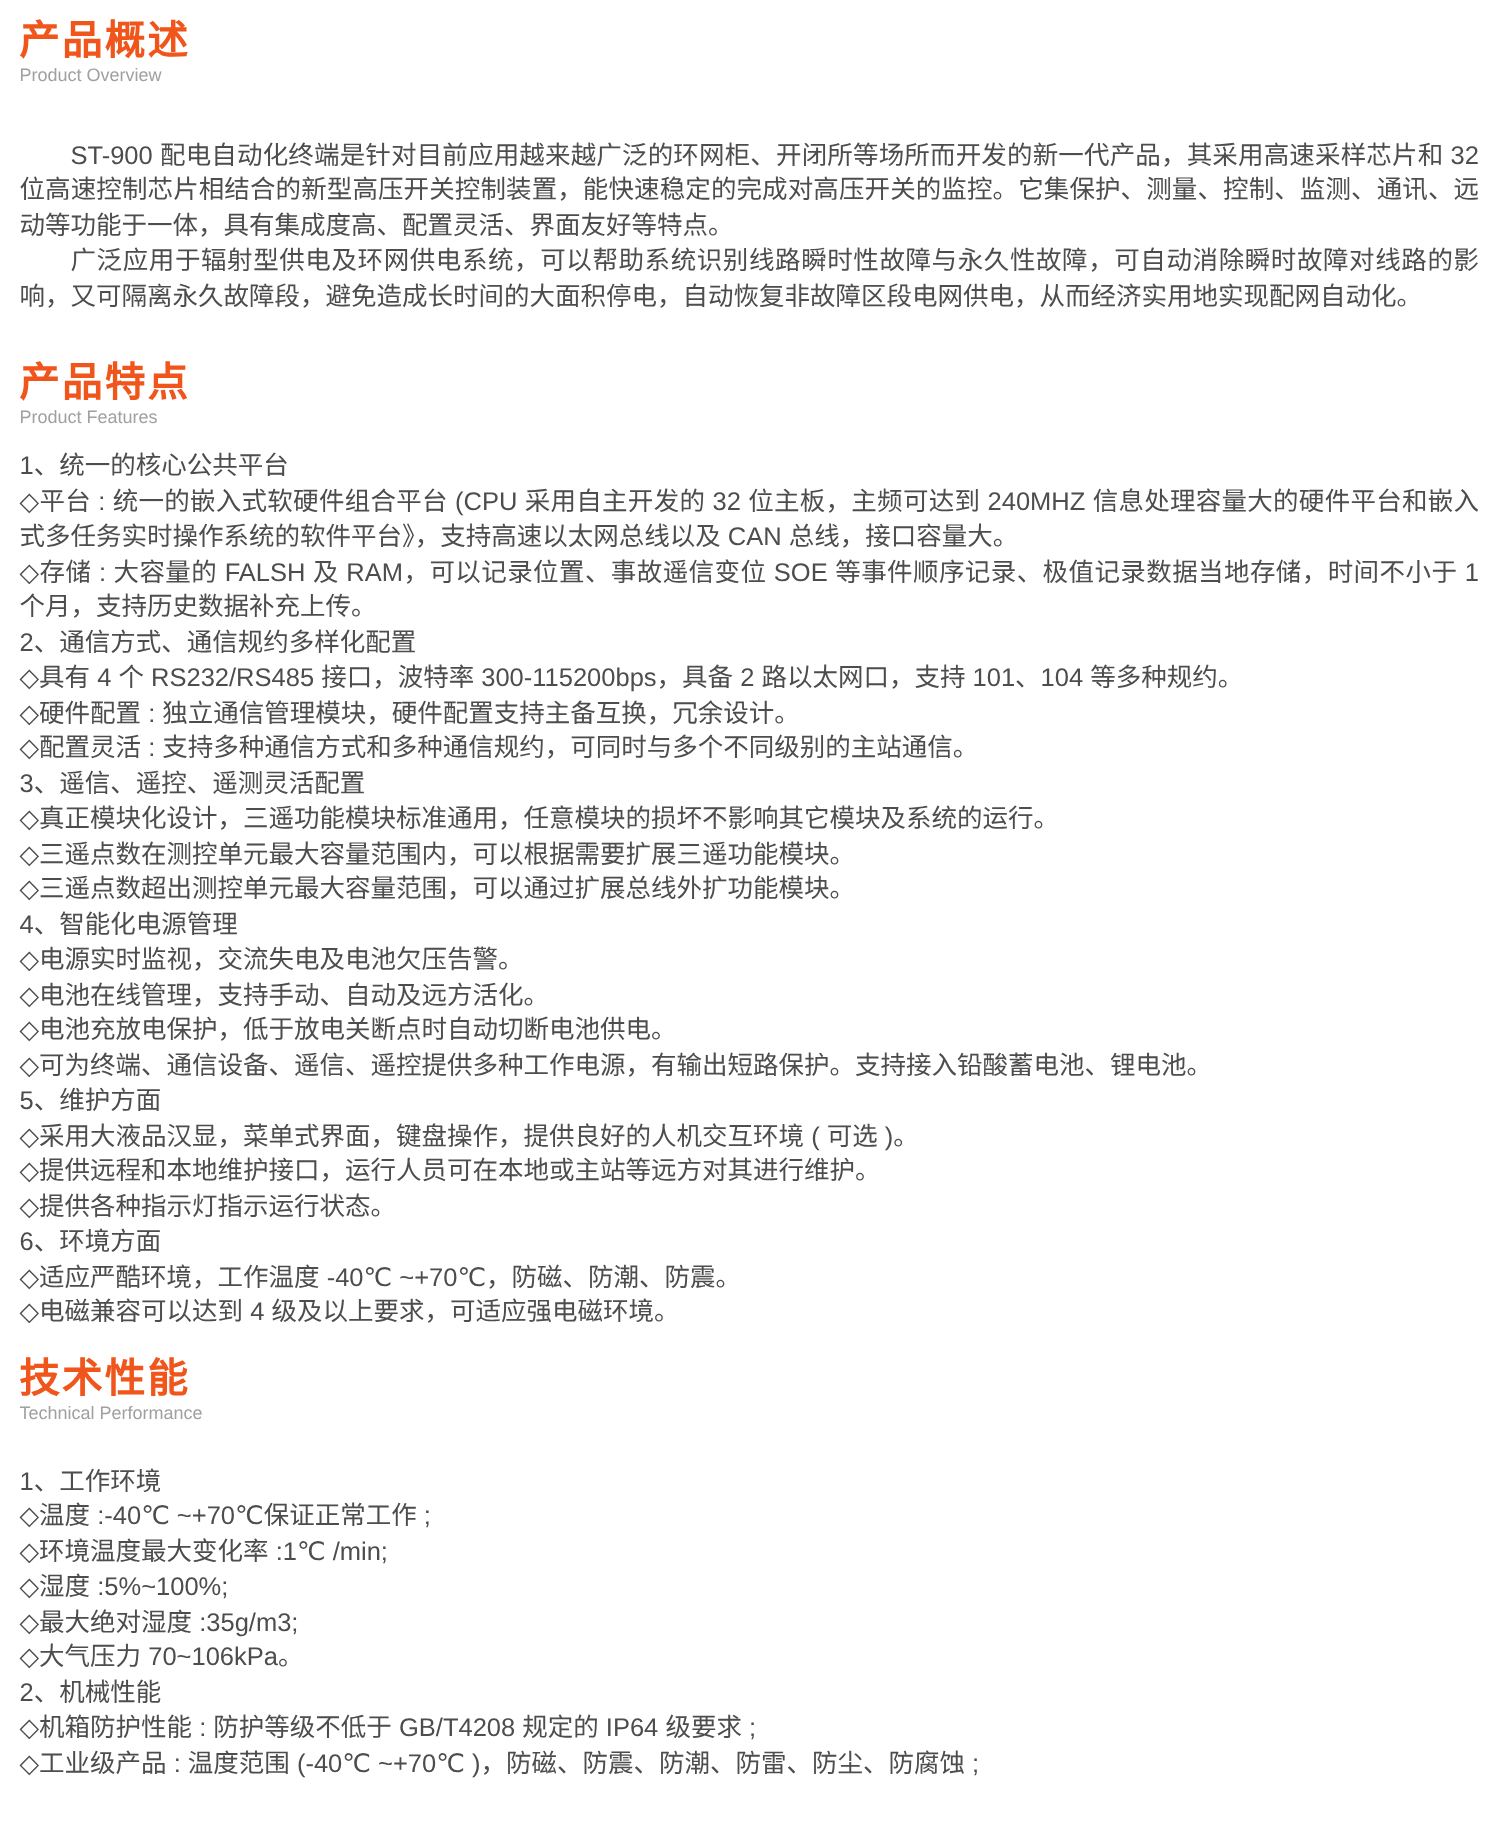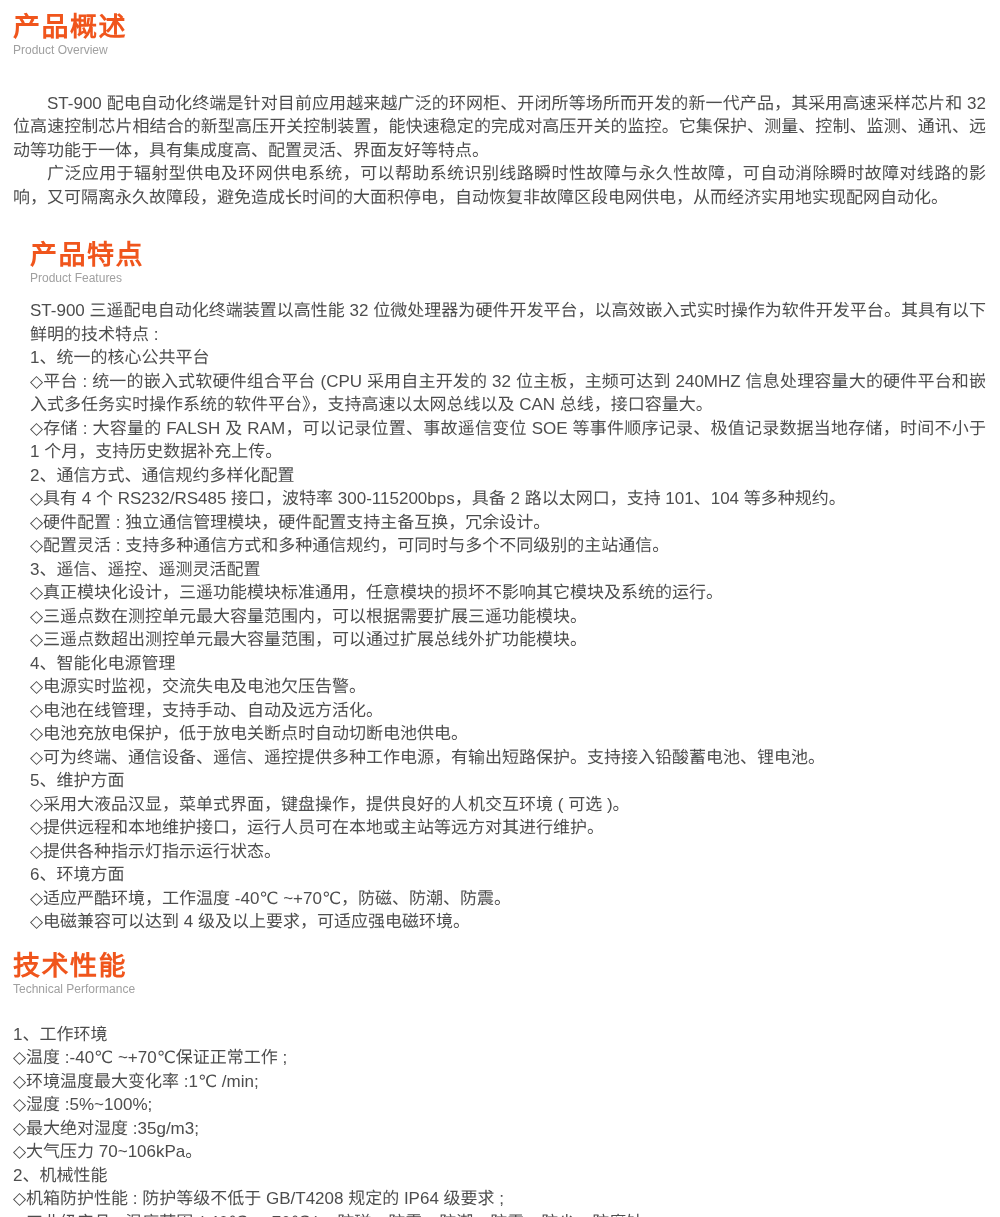--- a/index.html
+++ b/index.html
@@ -36,21 +36,21 @@
     margin-top:1px;
   }
   .paras{margin-top:34px;}
   .paras p,.lines p{
     margin:0;
     font-size:17px;
     line-height:23.5px;
     text-align:justify;
   }
   .indent p{text-indent:2em;}
-  .sec-features{margin-top:31px;margin-left:17px;}
+  .sec-features{margin-top:31px;}
   .sec-performance{margin-top:17px;}
   .lines{margin-top:13px;}
   .lines-perf{margin-top:26px;}
 </style>
 </head>
 <body>
 
 <div class="page">
 
   <section class="sec-overview">
@@ -59,21 +59,20 @@
     <div class="paras indent">
         <p>ST-900 配电自动化终端是针对目前应用越来越广泛的环网柜、开闭所等场所而开发的新一代产品，其采用高速采样芯片和 32 位高速控制芯片相结合的新型高压开关控制装置，能快速稳定的完成对高压开关的监控。它集保护、测量、控制、监测、通讯、远动等功能于一体，具有集成度高、配置灵活、界面友好等特点。</p>
         <p>广泛应用于辐射型供电及环网供电系统，可以帮助系统识别线路瞬时性故障与永久性故障，可自动消除瞬时故障对线路的影响，又可隔离永久故障段，避免造成长时间的大面积停电，自动恢复非故障区段电网供电，从而经济实用地实现配网自动化。</p>
       </div>
   </section>
 
   <section class="sec-features">
     <h2 class="sec-title">产品特点</h2>
     <div class="sec-subtitle">Product Features</div>
     <div class="lines">
-        <p>ST-900 三遥配电自动化终端装置以高性能 32 位微处理器为硬件开发平台，以高效嵌入式实时操作为软件开发平台。其具有以下鲜明的技术特点 :</p>
         <p>1、统一的核心公共平台</p>
         <p>◇平台 : 统一的嵌入式软硬件组合平台 (CPU 采用自主开发的 32 位主板，主频可达到 240MHZ 信息处理容量大的硬件平台和嵌入式多任务实时操作系统的软件平台》，支持高速以太网总线以及 CAN 总线，接口容量大。</p>
         <p>◇存储 : 大容量的 FALSH 及 RAM，可以记录位置、事故遥信变位 SOE 等事件顺序记录、极值记录数据当地存储，时间不小于 1 个月，支持历史数据补充上传。</p>
         <p>2、通信方式、通信规约多样化配置</p>
         <p>◇具有 4 个 RS232/RS485 接口，波特率 300-115200bps，具备 2 路以太网口，支持 101、104 等多种规约。</p>
         <p>◇硬件配置 : 独立通信管理模块，硬件配置支持主备互换，冗余设计。</p>
         <p>◇配置灵活 : 支持多种通信方式和多种通信规约，可同时与多个不同级别的主站通信。</p>
         <p>3、遥信、遥控、遥测灵活配置</p>
         <p>◇真正模块化设计，三遥功能模块标准通用，任意模块的损坏不影响其它模块及系统的运行。</p>
         <p>◇三遥点数在测控单元最大容量范围内，可以根据需要扩展三遥功能模块。</p>

